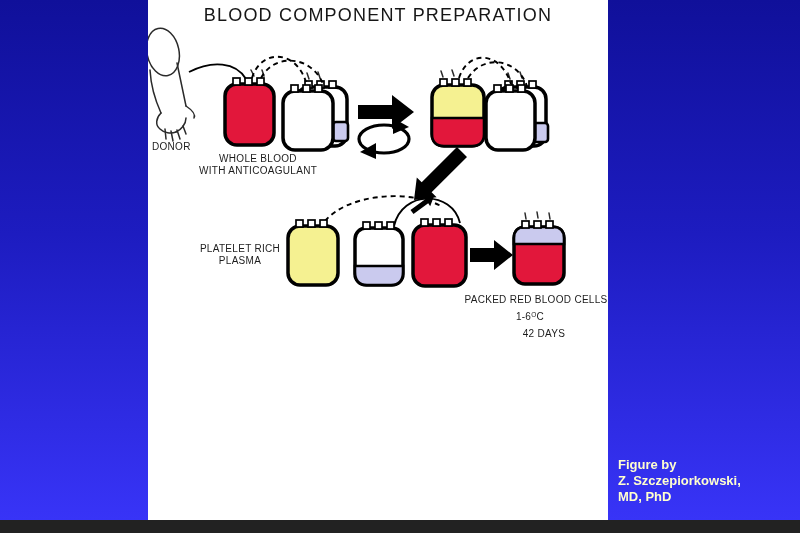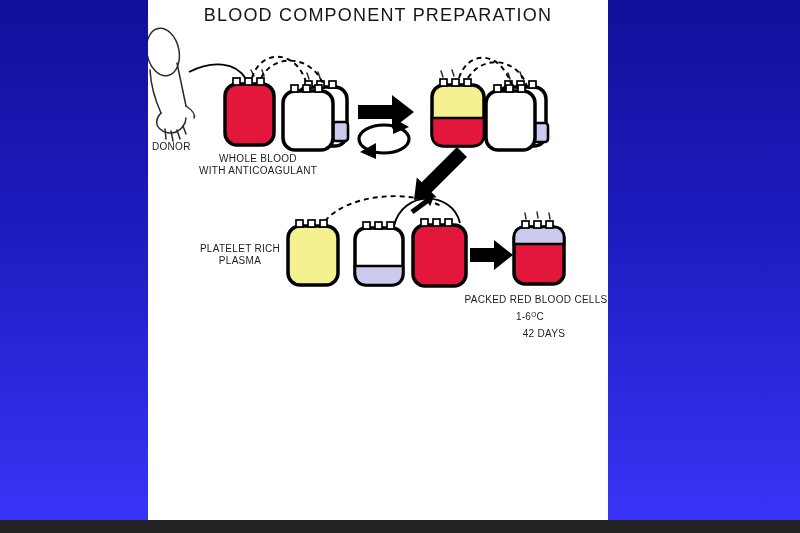--- a/index.html
+++ b/index.html
@@ -153,14 +153,17 @@
         <path class="thin" d="M525,213 l1,6 M537,212 l1,6 M549,213 l1,6"></path>
       </g>
 
       <text class="lbl" x="536" y="303" text-anchor="middle">PACKED RED BLOOD CELLS</text>
       <text class="lbl" x="530" y="320" text-anchor="middle"><tspan>1-6</tspan><tspan dy="-3.5" font-size="6.5">O</tspan><tspan dy="3.5">C</tspan></text>
       <text class="lbl" x="544" y="337" text-anchor="middle">42 DAYS</text>
     </svg>
   </div>
 
   <div class="credit">
+    <div>Figure by</div>
+    <div>Z. Szczepiorkowski,</div>
+    <div>MD, PhD</div>
   </div>
 </div>
 
 </body></html>

